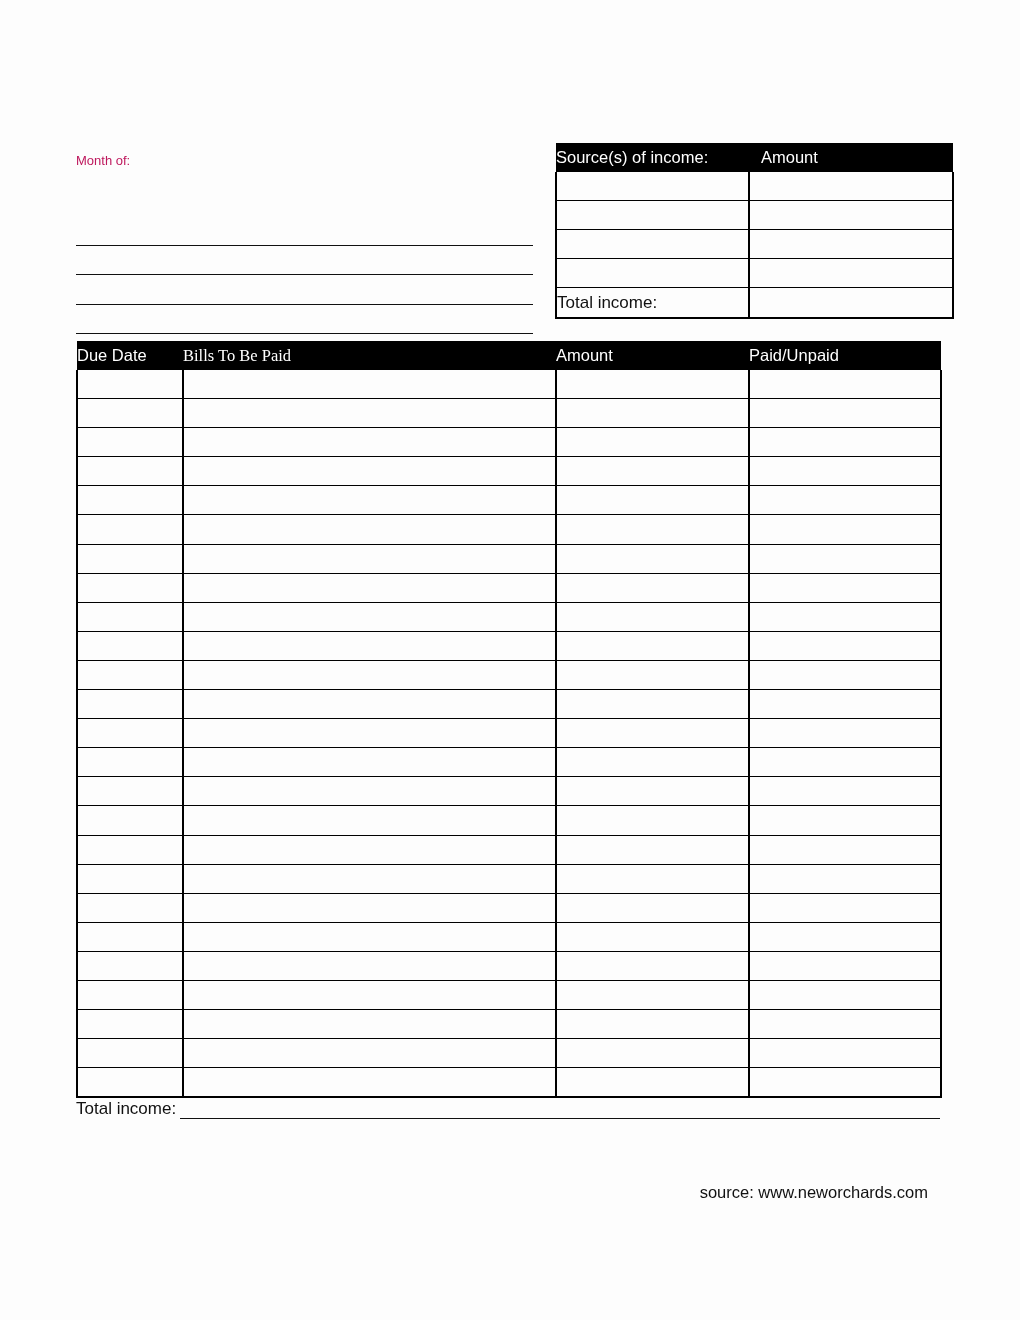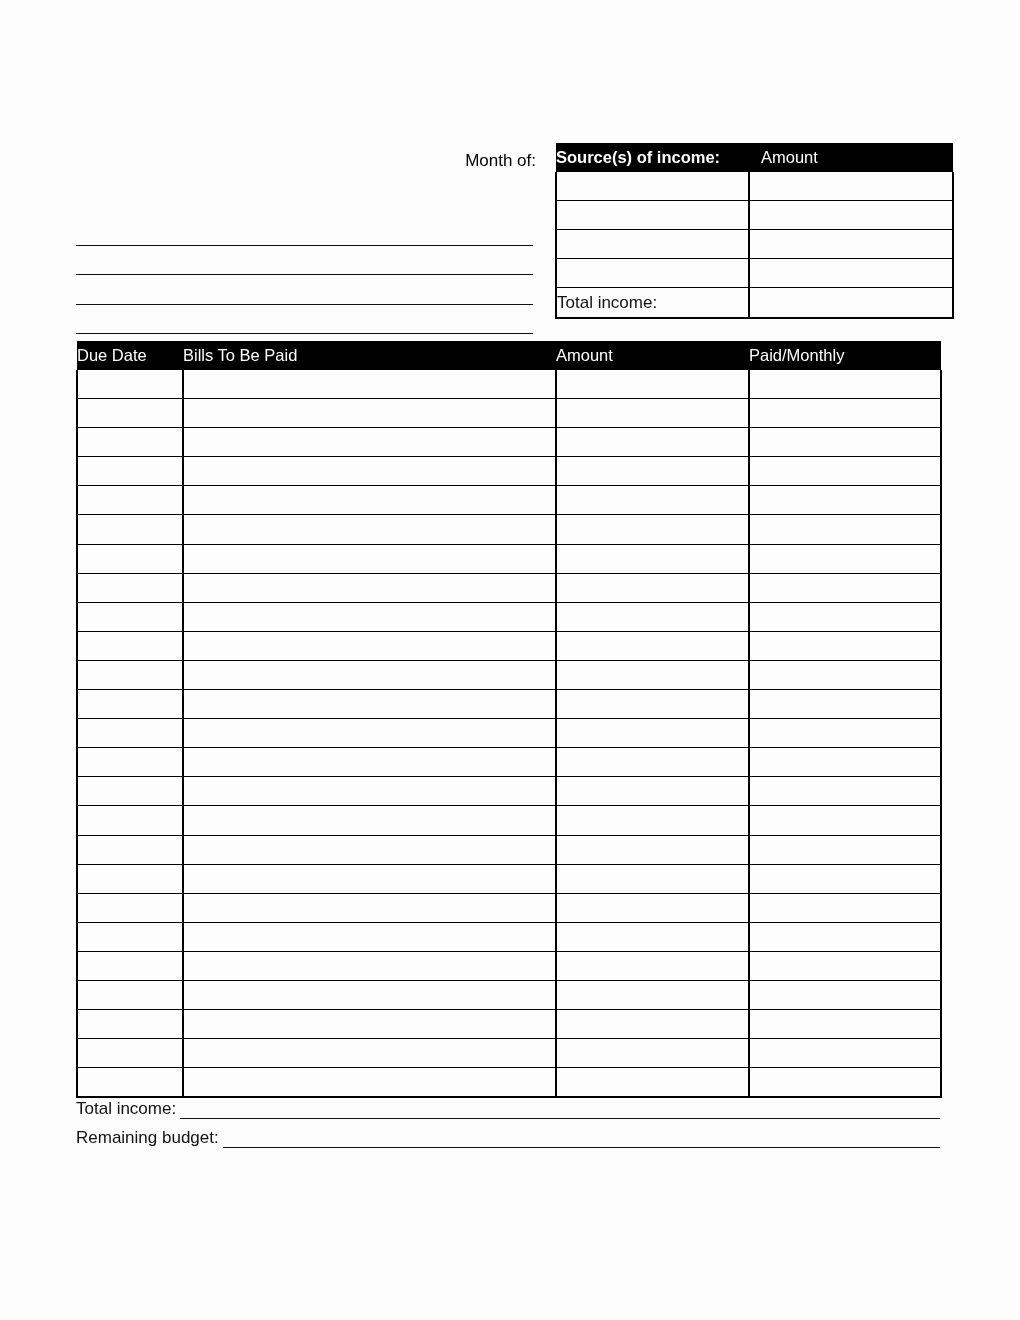--- a/index.html
+++ b/index.html
@@ -40,25 +40,24 @@
   }
 
   
   .info-block {
     position: absolute;
     left: 76px;
     top: 146px;
     width: 460px;
   }
   .info-label {
-    font-size: 17px;
+    font-size: 13px;
     line-height: 29px;
-    color: #000000;
-    white-space: nowrap;
-    text-align: right;
+    color: #be185d;
+    white-space: nowrap;
   }
   .goal-lines {
     position: absolute;
     left: 76px;
     top: 216px;
     width: 457px;
   }
   .goal-line {
     height: 28.6px;
     border-bottom: 1.6px solid #111111;
@@ -134,21 +133,21 @@
     color: #ffffff;
     font-size: 16.5px;
     font-weight: 400;
     text-align: left;
     height: 29px;
     border: none;
     white-space: nowrap;
     vertical-align: middle;
   }
   .bh-due   { padding-left: 14px; }
-  .bh-bills { padding-left: 18px; }
+  .bh-bills { padding-left: 18px; font-family: Liberation Serif, serif; }
   .bh-amt   { padding-left: 15px; }
   .bh-paid  { padding-left: 14px; }
 
   .bills-body-cell {
     height: 28.1px;
     background: #fdfdfd;
     border-left: 2.4px solid #000000;
     border-right: 2.4px solid #000000;
     border-bottom: 1.7px solid #000000;
   }
@@ -207,21 +206,21 @@
   <div class="goal-lines">
     <div class="goal-line"></div>
     <div class="goal-line"></div>
     <div class="goal-line"></div>
     <div class="goal-line"></div>
   </div>
 
   <table class="income-table">
     <thead>
       <tr>
-        <th class="income-head-cell" style="width:193px;font-weight:bold;">Source(s) of income:</th>
+        <th class="income-head-cell" style="width:193px;">Source(s) of income:</th>
         <th class="income-head-cell amount-head" style="width:192px;">Amount</th>
       </tr>
     </thead>
     <tbody>
       <tr>
         <td class="income-row-cell first-body"></td>
         <td class="income-row-cell first-body"></td>
       </tr>
       <tr>
         <td class="income-row-cell"></td>
@@ -241,21 +240,21 @@
       </tr>
     </tbody>
   </table>
 
   <table class="bills-table">
     <thead>
       <tr class="bills-head">
         <th class="bills-head-cell bh-due" style="width:106px;">Due Date</th>
         <th class="bills-head-cell bh-bills" style="width:373px;">Bills To Be Paid</th>
         <th class="bills-head-cell bh-amt" style="width:193px;">Amount</th>
-        <th class="bills-head-cell bh-paid" style="width:192px;">Paid/Monthly</th>
+        <th class="bills-head-cell bh-paid" style="width:192px;">Paid/Unpaid</th>
       </tr>
     </thead>
     <tbody id="bills-body">
         <tr class="bills-body-row">
           <td class="bills-body-cell" style="width: 106px;"></td>
           <td class="bills-body-cell" style="width: 373px;"></td>
           <td class="bills-body-cell" style="width: 193px;"></td>
           <td class="bills-body-cell" style="width: 192px;"></td>
         </tr>
         <tr class="bills-body-row">
@@ -403,20 +402,17 @@
           <td class="bills-body-cell" style="width: 192px;"></td>
         </tr>
       </tbody>
   </table>
 
   <div class="summary">
     <div class="summary-row">
       <span class="summary-label">Total income:</span>
       <span class="summary-rule"></span>
     </div>
-    <div class="summary-row">
-      <span class="summary-label">Remaining budget:</span>
-      <span class="summary-rule"></span>
-    </div>
   </div>
 
+  <div class="source">source: www.neworchards.com</div>
 
 </div>
 
 </body></html>

